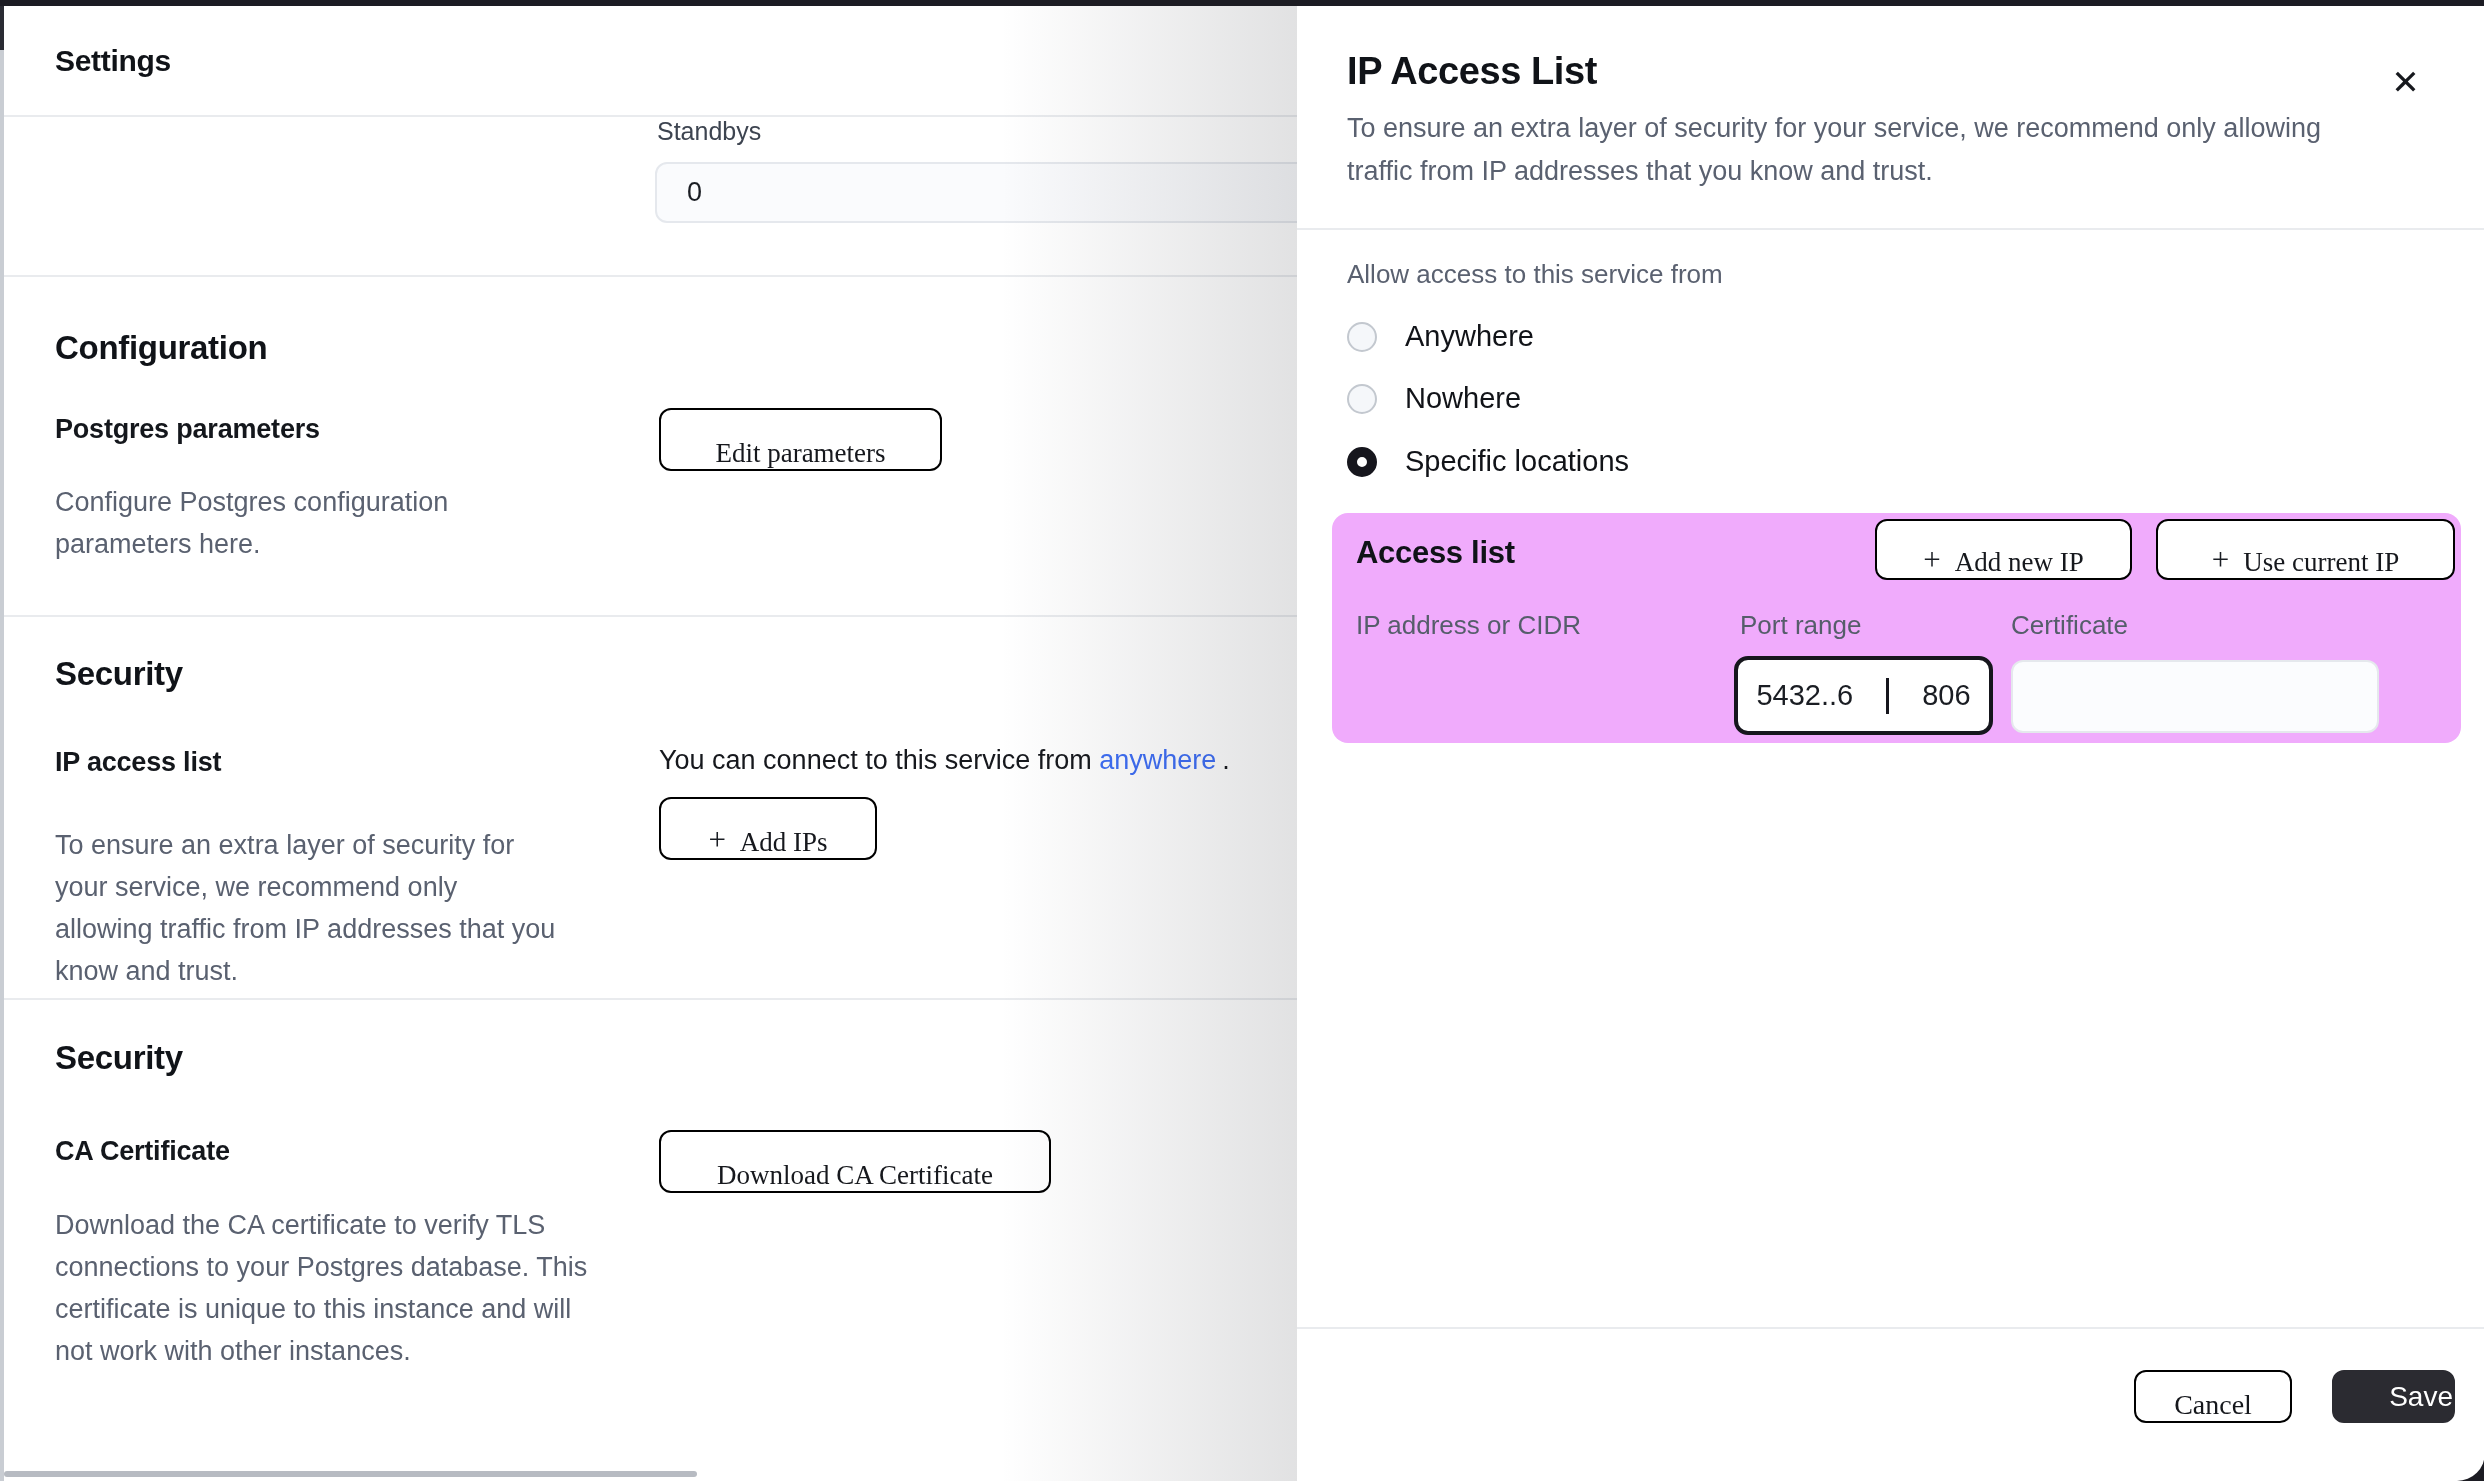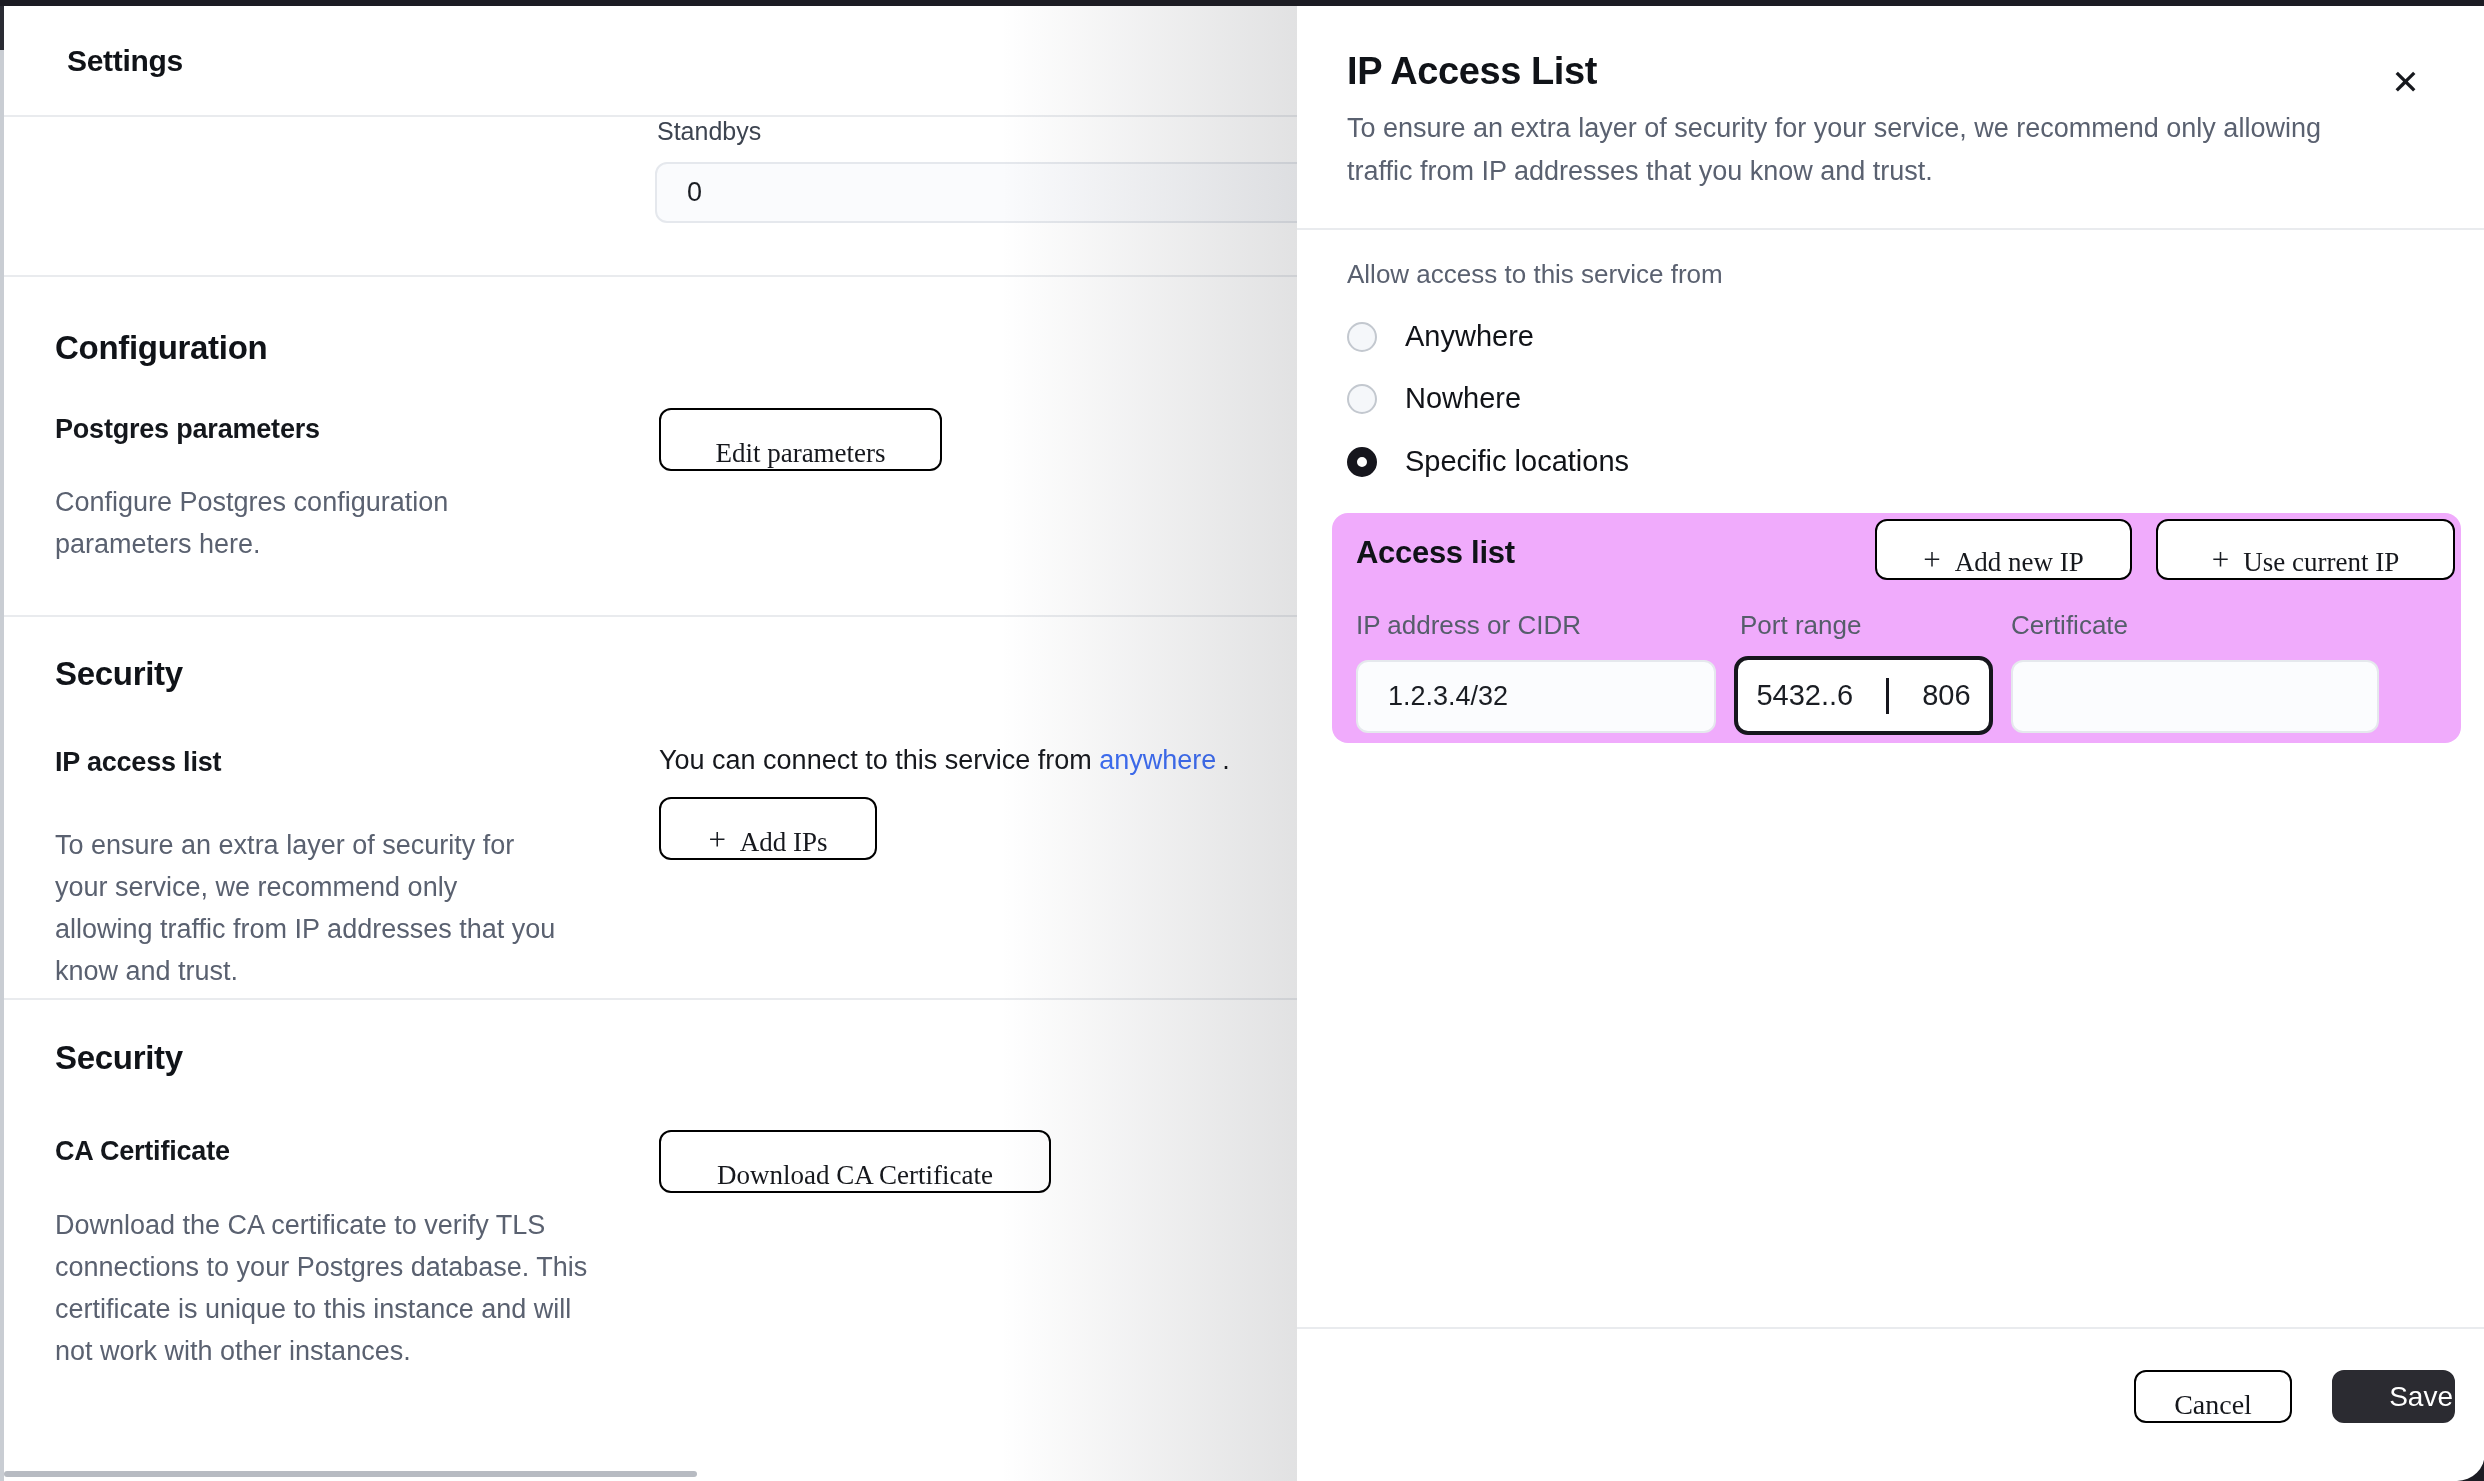--- a/index.html
+++ b/index.html
@@ -9,21 +9,21 @@
 
   
   .top-strip { position:absolute; left:0; top:0; width:2485px; height:6px; background:#1c1c23; }
   .left-edge { position:absolute; left:0; top:6px; width:4px; height:1475px; background:#c9cdd3; }
   .left-edge-dark { position:absolute; left:0; top:6px; width:4px; height:44px; background:#2a2b33; }
   .dark-corner { position:absolute; left:2422px; top:1418px; width:63px; height:63px; background:#1c1c23; }
   .scroll-thumb { position:absolute; left:4px; top:1471px; width:693px; height:6px; border-radius:3px; background:#b7bbc2; }
 
   
   .content { position:absolute; left:4px; top:6px; width:1293px; height:1465px; background:#ffffff; }
-  .page-title { position:absolute; left:51px; top:38px; font-size:30px; font-weight:700; letter-spacing:-0.3px; color:#101318;margin-left:12px; }
+  .page-title { position:absolute; left:51px; top:38px; font-size:30px; font-weight:700; letter-spacing:-0.3px; color:#101318; }
   .hr { position:absolute; left:0; height:0; border-top:2px solid #e9ebee; width:1313px; }
   .hr1 { top:109px; } .hr2 { top:269px; } .hr3 { top:609px; } .hr4 { top:992px; }
 
   .field-label { position:absolute; font-size:25px; color:#3d4450; }
   .standbys-label { left:653px; top:111px; }
   .text-input { background:#fafbfd; border:2px solid #e5e8ed; border-radius:12px; font-size:27px; color:#1a1d23; font-family:"Liberation Sans", sans-serif; padding-left:30px; }
   .standbys-input { position:absolute; left:651px; top:156px; width:695px; height:61px; }
 
   .section-h { position:absolute; left:51px; font-size:33px; font-weight:700; letter-spacing:-0.3px; color:#101318; }
   .h-config { top:323px; } .h-sec1 { top:649px; } .h-sec2 { top:1033px; }
@@ -161,21 +161,20 @@
       </button>
       <button class="btn btn-usecurrent">
         <span class="plus">+</span>
         <span>Use current IP</span>
       </button>
 
       <div class="col-label col-ip">IP address or CIDR</div>
       <div class="col-label col-port">Port range</div>
       <div class="col-label col-desc">Certificate</div>
 
-      <input class="text-input cell-input ip-input" value="1.2.3.4/32" style="">
       <div class="port-input" role="textbox">
         <span>5432..6</span>
           <span class="caret"></span>
           <span>806</span>
       </div>
       <input class="text-input cell-input desc-input" value="" style="">
     </div>
 
     <div class="panel-hr panel-hr-bottom"></div>
     <button class="btn footer-btn btn-cancel">

